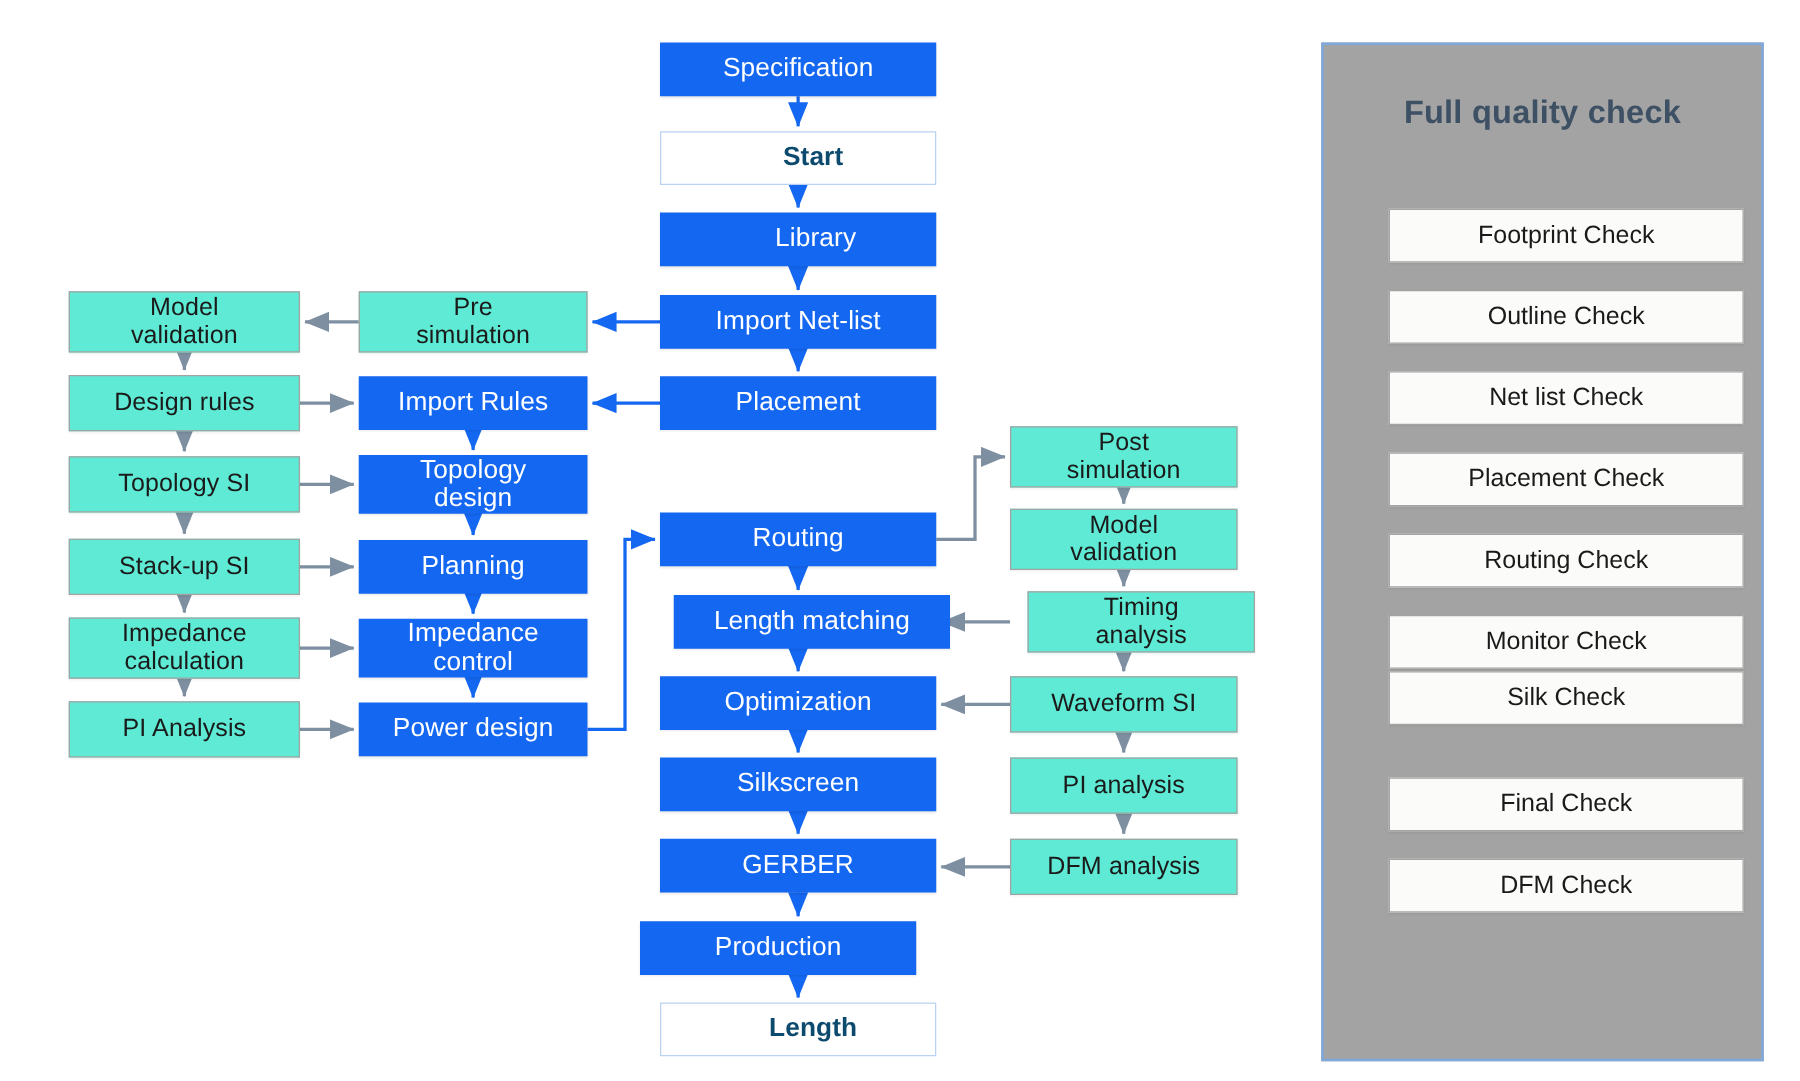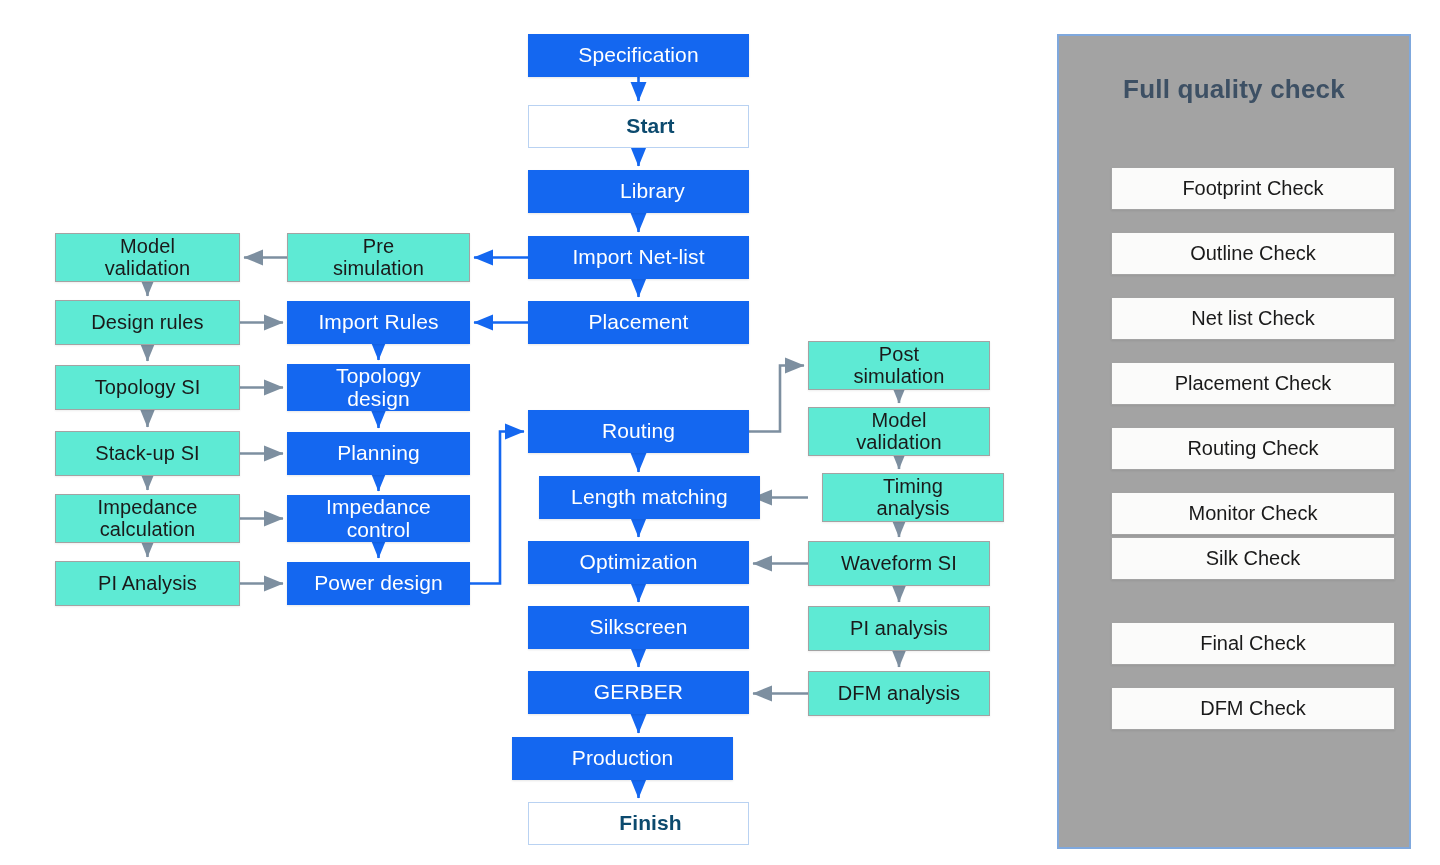--- a/index.html
+++ b/index.html
@@ -171,21 +171,21 @@
       <div class="node terminal" style="left: 528px; top: 105px; width: 221px; height: 43px;">Start</div>
       <div class="node blue" style="left: 528px; top: 170px; width: 221px; height: 43px; padding-left: 28px;">Library</div>
       <div class="node blue" style="left: 528px; top: 236px; width: 221px; height: 43px;">Import Net-list</div>
       <div class="node blue" style="left: 528px; top: 301px; width: 221px; height: 43px;">Placement</div>
       <div class="node blue" style="left: 528px; top: 410px; width: 221px; height: 43px;">Routing</div>
       <div class="node blue" style="left: 528px; top: 476px; width: 221px; height: 43px; margin-left: 11px;">Length matching</div>
       <div class="node blue" style="left: 528px; top: 541px; width: 221px; height: 43px;">Optimization</div>
       <div class="node blue" style="left: 528px; top: 606px; width: 221px; height: 43px;">Silkscreen</div>
       <div class="node blue" style="left: 528px; top: 671px; width: 221px; height: 43px;">GERBER</div>
       <div class="node blue" style="left: 512px; top: 737px; width: 221px; height: 43px;">Production</div>
-      <div class="node terminal" style="left: 528px; top: 802px; width: 221px; height: 43px;">Finish</div>
+      <div class="node terminal" style="left: 528px; top: 802px; width: 221px; height: 43px;">Length</div>
       <div class="node plain" style="left: 55px; top: 233px; width: 185px; height: 49px;">Model
 validation</div>
       <div class="node plain" style="left: 55px; top: 300px; width: 185px; height: 45px;">Design rules</div>
       <div class="node plain" style="left: 55px; top: 365px; width: 185px; height: 45px;">Topology SI</div>
       <div class="node plain" style="left: 55px; top: 431px; width: 185px; height: 45px;">Stack-up SI</div>
       <div class="node plain" style="left: 55px; top: 494px; width: 185px; height: 49px;">Impedance
 calculation</div>
       <div class="node plain" style="left: 55px; top: 561px; width: 185px; height: 45px;">PI Analysis</div>
       <div class="node plain" style="left: 287px; top: 233px; width: 183px; height: 49px;">Pre
 simulation</div>

